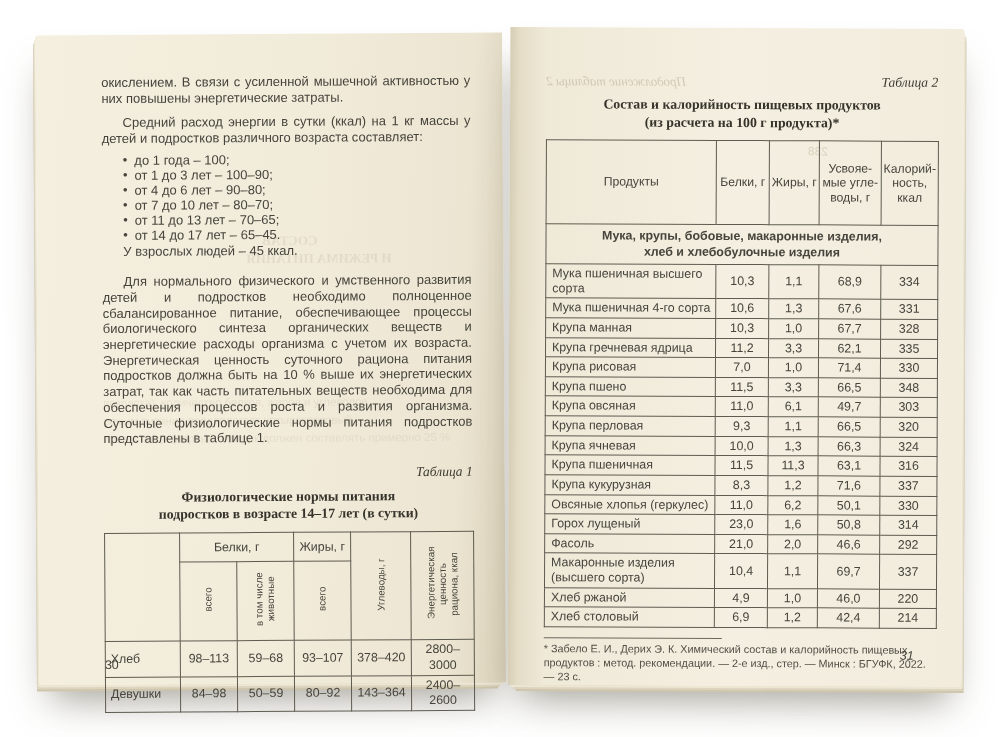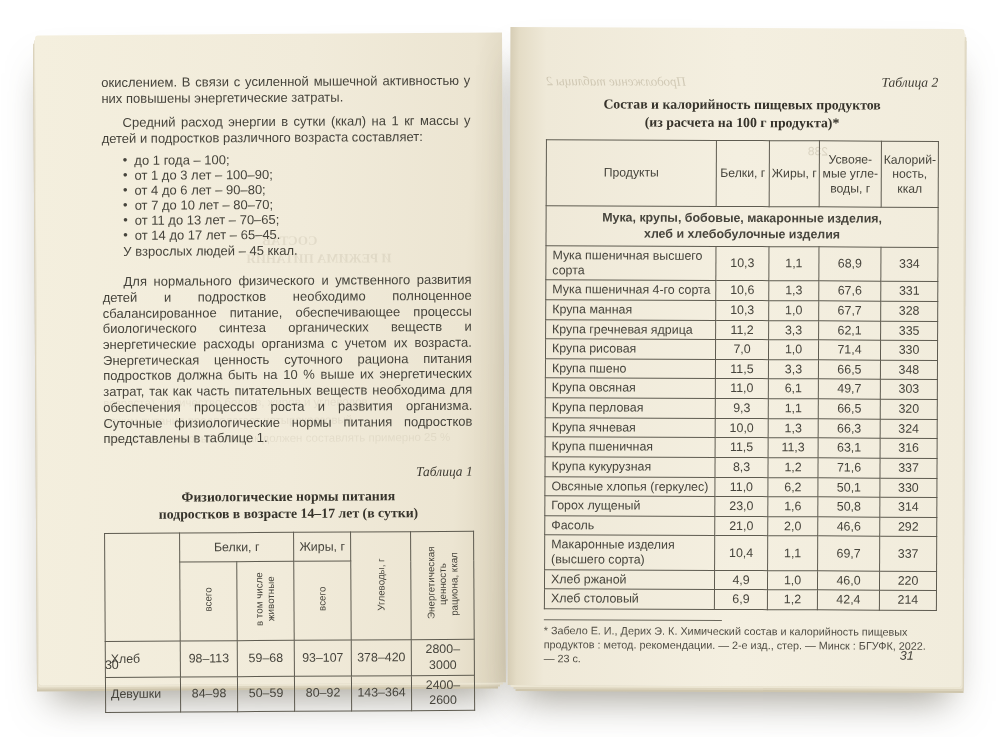--- a/index.html
+++ b/index.html
@@ -53,21 +53,21 @@
   .t1 .gh{height:24px;}
   .t1 .vcell{height:72px;vertical-align:middle;}
   .vt{writing-mode:vertical-rl;transform:rotate(180deg);display:inline-block;
       font-size:9.8px;line-height:1.18;max-height:70px;white-space:normal;}
   .t1 .lbl{text-align:left;padding-left:5px;}
   .t1 .drow td{height:29px;}
 
   
   .t2{margin-top:8px;color:#46443c;}
   .t2 td{font-size:12.4px;line-height:1.18;text-align:center;padding:2px 3px;}
-  .t2 .hd{font-size:12.2px;padding:11px 1px;vertical-align:middle;}
+  .t2 .hd{font-size:12.2px;padding:20px 1px;vertical-align:middle;}
   .t2 .sec{font-weight:bold;padding:4px 2px;line-height:1.25;}
   .t2 .prod{text-align:left;padding-left:6px;}
   .prewrap{white-space:pre-line;}
 
   .fnrule{width:178px;border-top:1px solid #6a675c;margin-top:10px;}
   .fn{font-size:10.8px;line-height:1.32;margin-top:3px;color:#514e45;}
 
   .pgnum{position:absolute;font-size:12.5px;color:#46443c;z-index:2;}
   .pg-left{left:66px;bottom:13px;}
   .pg-right{right:48px;bottom:24px;font-style:italic;}

